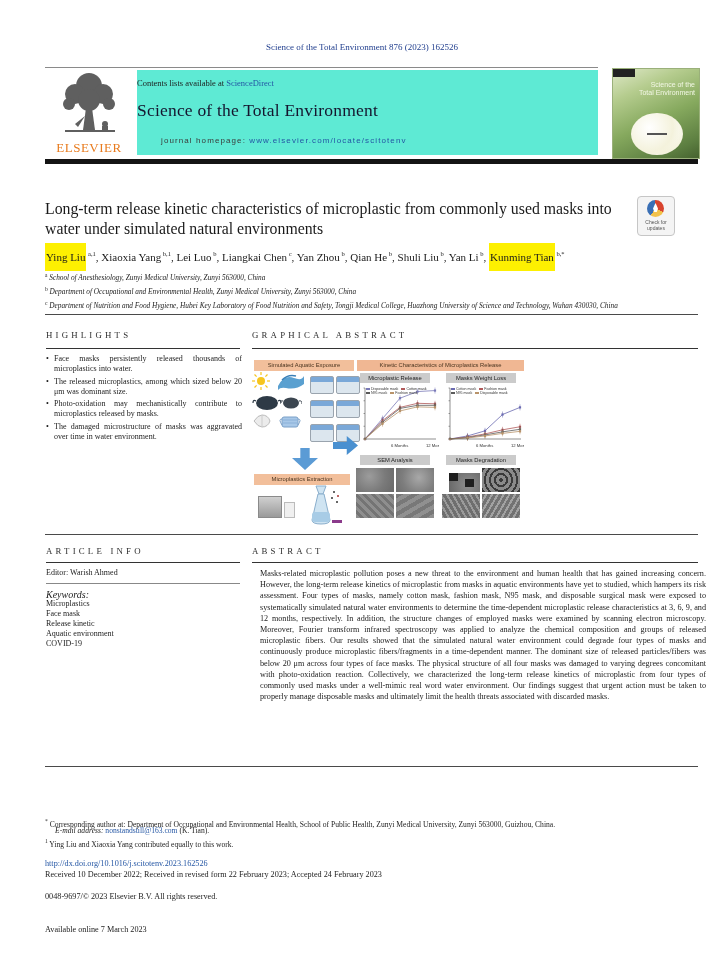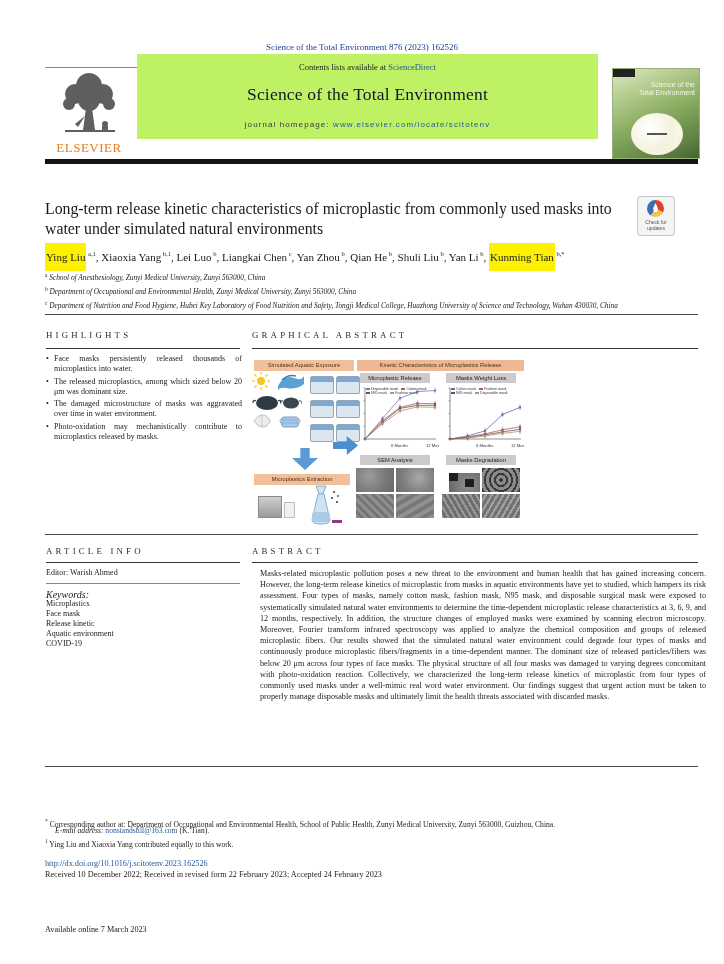--- a/index.html
+++ b/index.html
@@ -3,26 +3,26 @@
 <meta charset="utf-8">
 <style>
   html,body{margin:0;padding:0;background:#fff;}
   .page{position:relative;width:724px;height:964px;background:#fff;overflow:hidden;
         font-family:"Liberation Serif",serif;color:#1c1c1c;}
   .abs{position:absolute;}
   .rule{position:absolute;background:#4a4a4a;height:1px;}
   .citation{top:42px;left:0;width:724px;text-align:center;font-size:9px;color:#23408f;}
   
   .hdr-toprule{top:67px;left:45px;width:553px;background:#8a8a8a;}
-  .graybox{top:54px;left:137px;width:461px;height:85px;background:#bef264;text-align:center;}
+  .graybox{top:70px;left:137px;width:461px;height:85px;background:#5eead4;}
   .contents-line{top:8px;left:0;width:461px;font-size:8.5px;color:#1d1d1d;}
   .link{color:#2456a4;cursor:pointer;}
   .jtitle{top:30px;left:0;width:461px;font-size:17.5px;color:#15152e;letter-spacing:.2px;}
   .homepage{top:66px;left:0;width:461px;font-size:8px;letter-spacing:1.1px;color:#3a3a3a;
-            font-family:"Liberation Sans",sans-serif;}
+            font-family:"Liberation Sans",sans-serif;padding-left:24px;}
   .logo-wrap{top:70px;left:45px;width:88px;height:88px;text-align:center;}
   .elsevier-name{position:absolute;top:70px;left:0;width:88px;font-size:13px;color:#e87b1e;
                  letter-spacing:.5px;}
   .black-bar{top:159px;left:45px;width:653px;height:5px;background:#141414;}
   .cover{top:68px;left:612px;width:86px;height:89px;border:1px solid #9ab07a;
          background:linear-gradient(155deg,#dfe8c8 0%,#b5cc8e 25%,#86a95e 55%,#5d7f41 85%,#46622f 100%);
          overflow:hidden;}
   .cover-top{position:absolute;top:0;left:0;width:22px;height:8px;background:#222;}
   .cover-title{position:absolute;top:12px;right:4px;width:60px;font-size:7px;line-height:8px;
                color:#f2f7e4;text-align:right;font-family:"Liberation Sans",sans-serif;}
@@ -182,22 +182,22 @@
     </div>
 
   <div class="rule rule-full-1"></div>
 
   <div class="abs sec-head hl-head">HIGHLIGHTS</div>
   <div class="rule hl-headrule"></div>
   <div class="abs hl-list">
     <ul>
         <li>Face masks persistently released thousands of microplastics into water.</li>
         <li>The released microplastics, among which sized below 20 μm was dominant size.</li>
+        <li>Photo-oxidation may mechanistically contribute to microplastics released by masks.</li>
         <li>The damaged microstructure of masks was aggravated over time in water environment.</li>
-        <li>Photo-oxidation may mechanistically contribute to microplastics released by masks.</li>
       </ul>
   </div>
 
   <div class="abs sec-head ga-head">GRAPHICAL ABSTRACT</div>
   <div class="rule ga-headrule"></div>
 
   <div class="abs ga-fig">
     <div class="ga-label-orange" style="left:2px;top:4px;width:100px;">Simulated Aquatic Exposure</div>
 
     <svg class="abs" style="left:0;top:16px;" width="18" height="18" viewBox="0 0 18 18">
@@ -421,14 +421,15 @@
   <div class="abs fn fn-2">
     <span class="em-label">E-mail address: </span><span class="link">nonstandstill@163.com</span><span> (K. Tian).</span>
   </div>
   <div class="abs fn fn-3">
     <sup>1</sup><span> Ying Liu and Xiaoxia Yang contributed equally to this work.</span>
   </div>
 
   <div class="abs ft ft-doi link">http://dx.doi.org/10.1016/j.scitotenv.2023.162526</div>
   <div class="abs ft ft-recv">Received 10 December 2022; Received in revised form 22 February 2023; Accepted 24 February 2023</div>
   <div class="abs ft ft-online">Available online 7 March 2023</div>
+  <div class="abs ft ft-issn">0048-9697/© 2023 Elsevier B.V. All rights reserved.</div>
 
 </div>
 
 </body></html>

